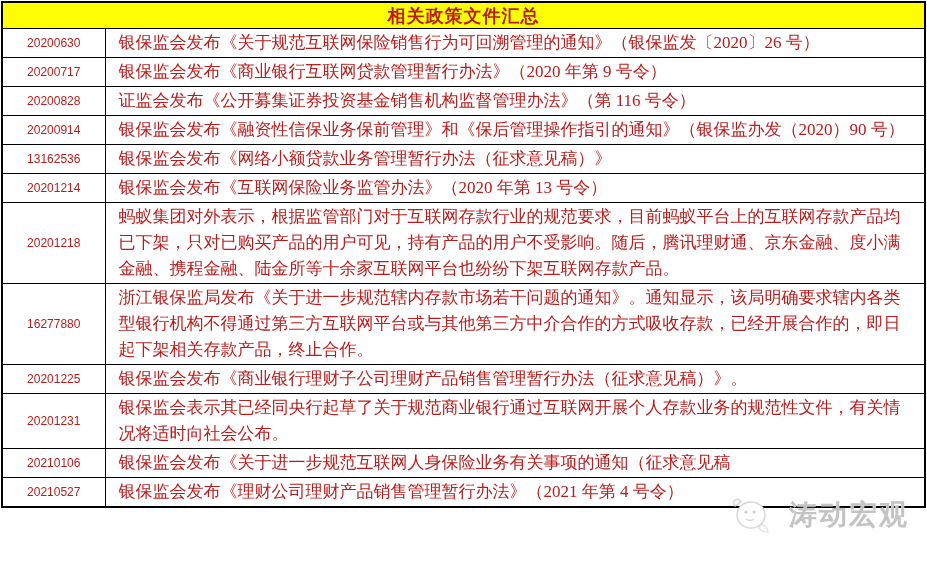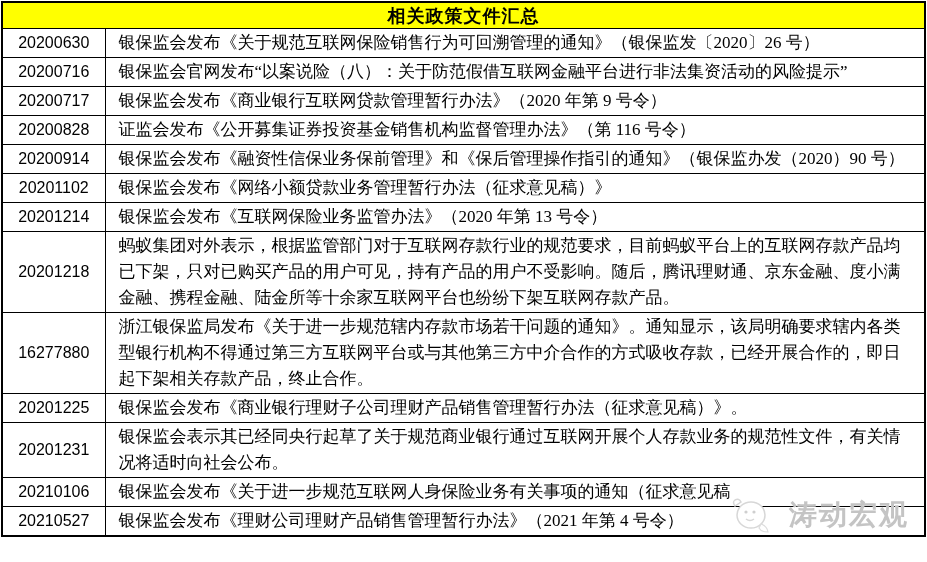--- a/index.html
+++ b/index.html
@@ -20,37 +20,37 @@
   table.policy-table {
     width: 925px;
     border-collapse: collapse;
     table-layout: fixed;
     border: 2px solid #000000;
   }
   table.policy-table th,
   table.policy-table td {
     border: 1px solid #000000;
     vertical-align: middle;
-    color: #000000;
+    color: #b91c1c;
   }
   th.title-cell {
     background: #FFFF00;
     color: #FF0000;
     font-size: 18px;
     font-weight: bold;
     text-align: center;
     height: 25px;
     letter-spacing: 1px;
     padding: 0;
   }
   col.c-date { width: 103px; }
   td.date-cell {
     text-align: center;
     font-family: "Liberation Sans", "DejaVu Sans", sans-serif;
-    font-size: 16px;
+    font-size: 12px;
     font-weight: 500;
     height: 27px;
     padding: 0 2px;
   }
   td.text-cell {
     font-size: 17px;
     line-height: 26px;
     padding: 1px 10px 1px 13px;
     text-align: left;
     word-break: break-all;
@@ -90,42 +90,38 @@
         <th colspan="2" class="title-cell">相关政策文件汇总</th>
       </tr>
     </thead>
     <tbody>
 
         <tr>
           <td class="date-cell">20200630</td>
           <td class="text-cell">银保监会发布《关于规范互联网保险销售行为可回溯管理的通知》（银保监发〔2020〕26 号）</td>
         </tr>
 
-        <tr>
-          <td class="date-cell">20200716</td>
-          <td class="text-cell">银保监会官网发布“以案说险（八）：关于防范假借互联网金融平台进行非法集资活动的风险提示”</td>
-        </tr>
 
         <tr>
           <td class="date-cell">20200717</td>
           <td class="text-cell">银保监会发布《商业银行互联网贷款管理暂行办法》（2020 年第 9 号令）</td>
         </tr>
 
         <tr>
           <td class="date-cell">20200828</td>
           <td class="text-cell">证监会发布《公开募集证券投资基金销售机构监督管理办法》（第 116 号令）</td>
         </tr>
 
         <tr>
           <td class="date-cell">20200914</td>
           <td class="text-cell">银保监会发布《融资性信保业务保前管理》和《保后管理操作指引的通知》（银保监办发（2020）90 号）</td>
         </tr>
 
         <tr>
-          <td class="date-cell">20201102</td>
+          <td class="date-cell">13162536</td>
           <td class="text-cell">银保监会发布《网络小额贷款业务管理暂行办法（征求意见稿）》</td>
         </tr>
 
 
         <tr>
           <td class="date-cell">20201214</td>
           <td class="text-cell">银保监会发布《互联网保险业务监管办法》（2020 年第 13 号令）</td>
         </tr>
 
         <tr>

